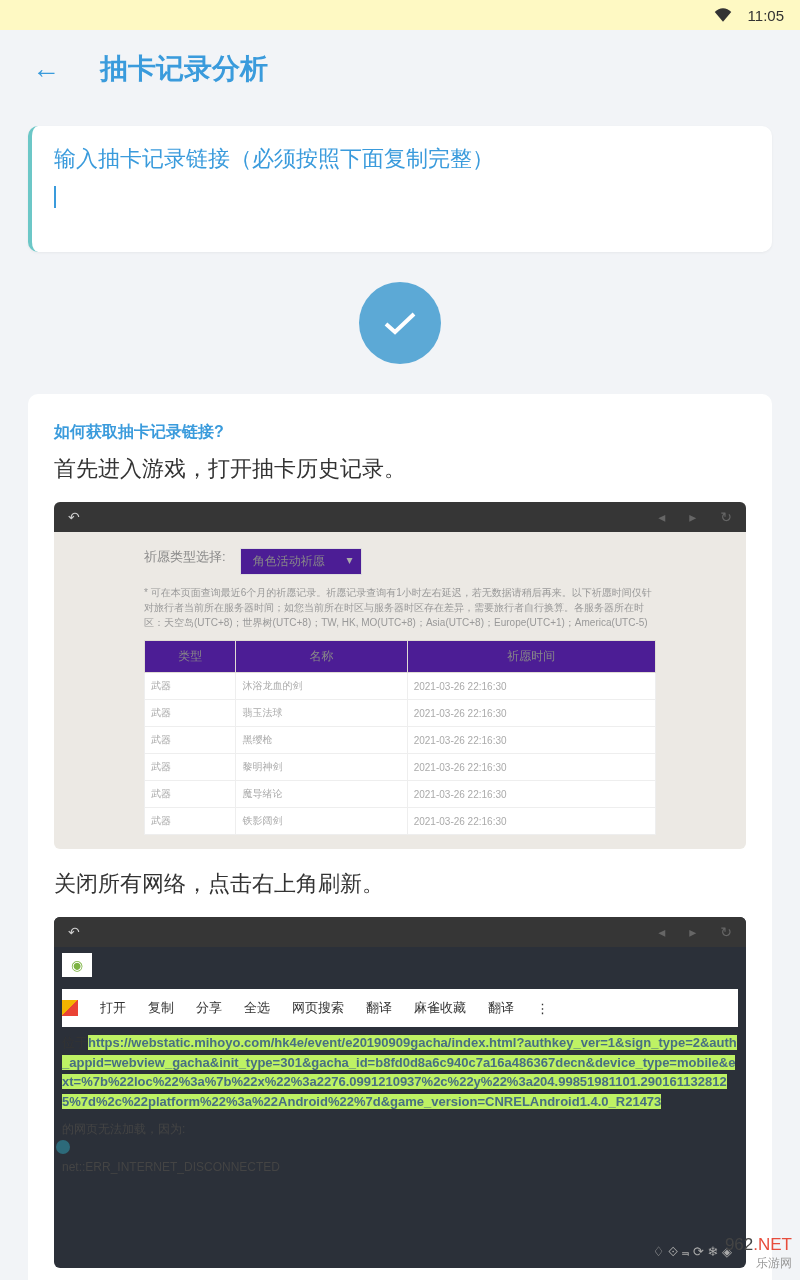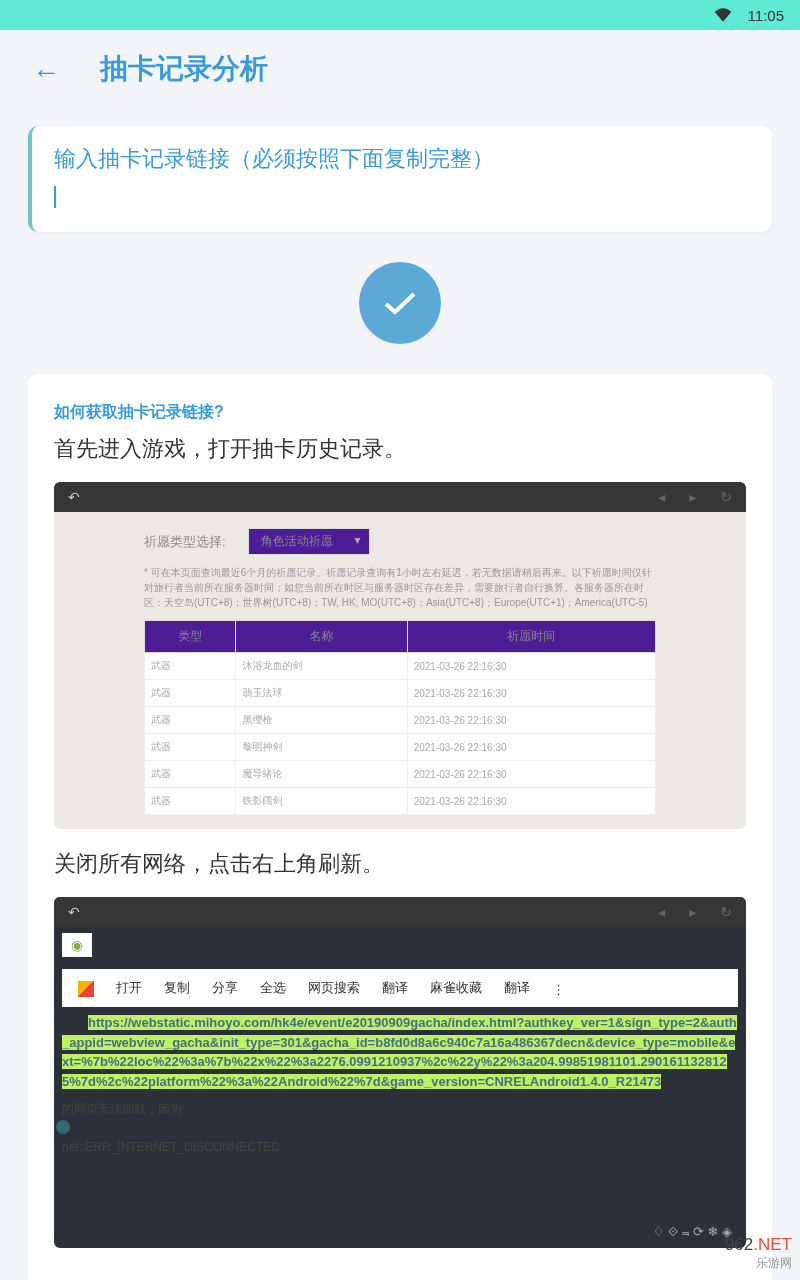--- a/index.html
+++ b/index.html
@@ -1,48 +1,48 @@
 <!DOCTYPE html>
 <html><head>
 <meta charset="utf-8">
 <style>
 *{margin:0;padding:0;box-sizing:border-box;font-family:-apple-system,"PingFang SC","Microsoft YaHei",sans-serif}
 body{background:#f2f4f7;width:800px;height:1280px;overflow:hidden;position:relative}
-.status-bar{height:30px;display:flex;justify-content:flex-end;align-items:center;padding:0 16px;background:#5eead4;gap:16px}
+.status-bar{height:30px;display:flex;justify-content:flex-end;align-items:center;padding:0 16px;background:#fef9c3;gap:16px}
 .wifi-icon{width:18px;height:14px}
 .time{font-size:15px;color:#333}
 .header{display:flex;align-items:center;padding:20px 32px;gap:40px}
 .back-arrow{color:#3a9bdc;font-size:28px;cursor:pointer}
 .title{color:#3a9bdc;font-size:28px;font-weight:600}
-.input-card{margin:18px 28px 0;background:#fff;border-radius:10px;border-left:4px solid #6cc7c7;padding:18px 22px 24px;box-shadow:0 1px 3px rgba(0,0,0,0.05)}
+.input-card{margin:18px 28px 0;background:#fff;border-radius:10px;border-left:4px solid #6cc7c7;padding:18px 22px 44px;box-shadow:0 1px 3px rgba(0,0,0,0.05)}
 .input-label{color:#3a9bdc;font-size:22px;font-weight:500;margin-bottom:12px}
 .cursor{display:inline-block;width:2px;height:22px;background:#3a9bdc;vertical-align:middle}
 .submit-btn{width:82px;height:82px;border-radius:50%;background:#5ca9d6;margin:30px auto 0;display:flex;align-items:center;justify-content:center;cursor:pointer}
 .check-icon{color:#fff;font-size:36px}
 .help-card{margin:30px 28px 0;background:#fff;border-radius:10px;padding:28px 26px}
 .help-title{color:#3a9bdc;font-size:16px;font-weight:600;margin-bottom:11px}
 .help-text{color:#333;font-size:22px;margin-bottom:18px}
 .shot{border-radius:6px;overflow:hidden;margin-bottom:20px}
 .shot1{background:#ece9e4}
 .shot-top{background:#363636;height:30px;display:flex;align-items:center;padding:0 14px;justify-content:space-between}
 .shot-back{color:#ccc;font-size:14px}
 .shot-nav{display:flex;gap:24px;color:#666;font-size:14px}
 .shot-body1{padding:16px 90px 14px}
-.sel-row{display:flex;align-items:center;gap:22px;margin-bottom:10px}
+.sel-row{display:flex;align-items:flex-start;gap:14px;margin-bottom:10px}
 .sel-lbl{color:#888;font-size:13px}
 .sel-box{background:#4c1d95;border:1px solid #ddd;padding:4px 36px 4px 12px;font-size:12px;color:#888;position:relative}
 .sel-box::after{content:"▾";position:absolute;right:8px;color:#aaa}
 .disc{color:#999;font-size:10px;line-height:1.5;margin-bottom:10px}
 .tbl{width:100%;border-collapse:collapse;background:#fff}
 .tbl th{background:#4c1d95;color:#888;font-size:12px;font-weight:400;padding:7px;border:1px solid #e0dcd4}
 .tbl td{color:#aaa;font-size:10px;padding:6px;text-align:left;border:1px solid #eee}
 .shot2{background:#2b3039}
 .shot-top2{background:#363636;height:30px;display:flex;align-items:center;padding:0 14px;justify-content:space-between}
 .android-icon{width:30px;height:24px;background:#fff;margin:6px 0 0 8px;display:flex;align-items:center;justify-content:center;font-size:14px;color:#7cb342}
-.ctx-menu{background:#fff;margin:12px 8px 6px;padding:10px 16px;display:flex;align-items:flex-end;gap:22px;font-size:13px;color:#333}
+.ctx-menu{background:#fff;margin:12px 8px 6px;padding:10px 0;display:flex;align-items:center;gap:22px;font-size:13px;color:#333}
 .ctx-icon{width:16px;height:16px;background:linear-gradient(135deg,#f4b400 50%,#ea4335 50%)}
 .url-block{padding:0 8px 8px;font-size:13px;line-height:1.5;word-break:break-all}
 .url-prefix{color:#333;background:#2b3039}
 .url-sel{background:#bef264;color:#476f82;font-weight:600}
 .err-txt{color:#444;font-size:12px;padding:2px 8px}
 .cursor-dot{display:inline-block;width:14px;height:14px;border-radius:50%;background:#2d6a7a;margin-left:2px}
 .shot2-foot{display:flex;justify-content:flex-end;padding:8px 14px;gap:10px;color:#aaa;font-size:13px}
 .watermark{position:absolute;bottom:8px;right:8px;text-align:right;font-size:12px;color:#999}
 .watermark .logo{font-size:17px;font-weight:400;color:#444}
 .watermark .logo .net{color:#e74c3c}

